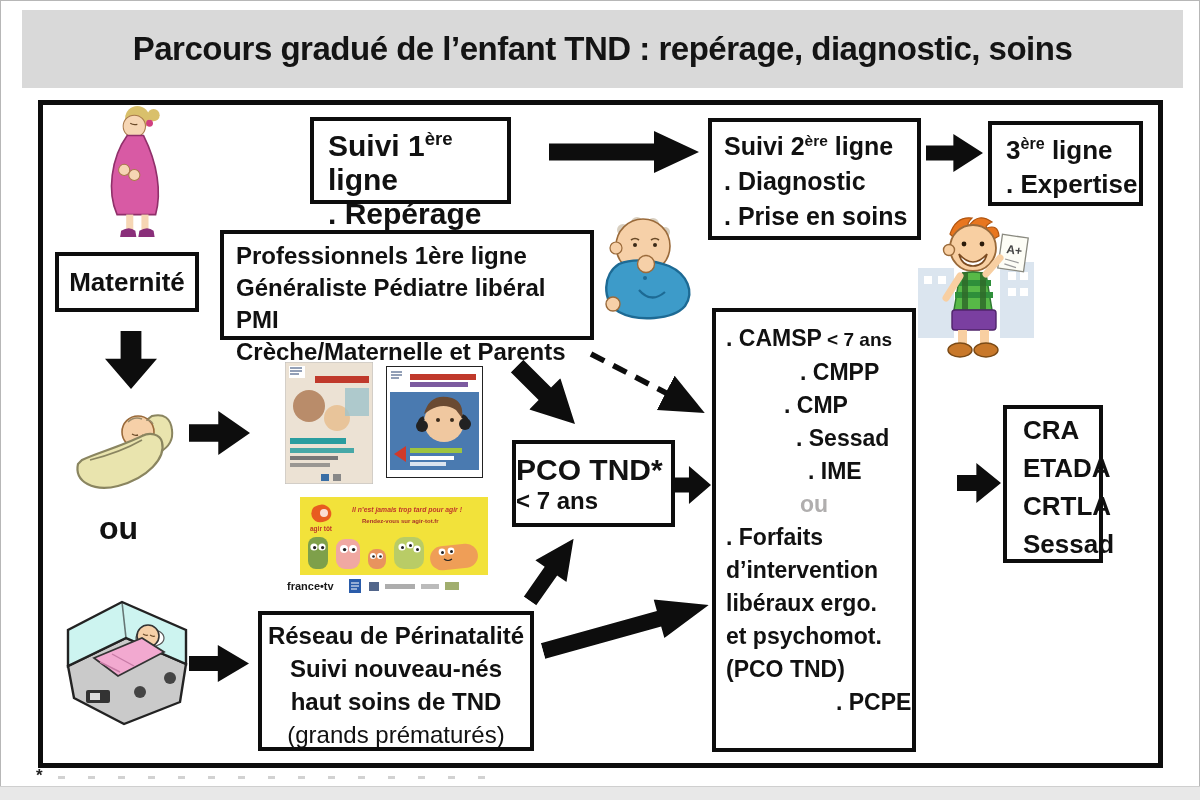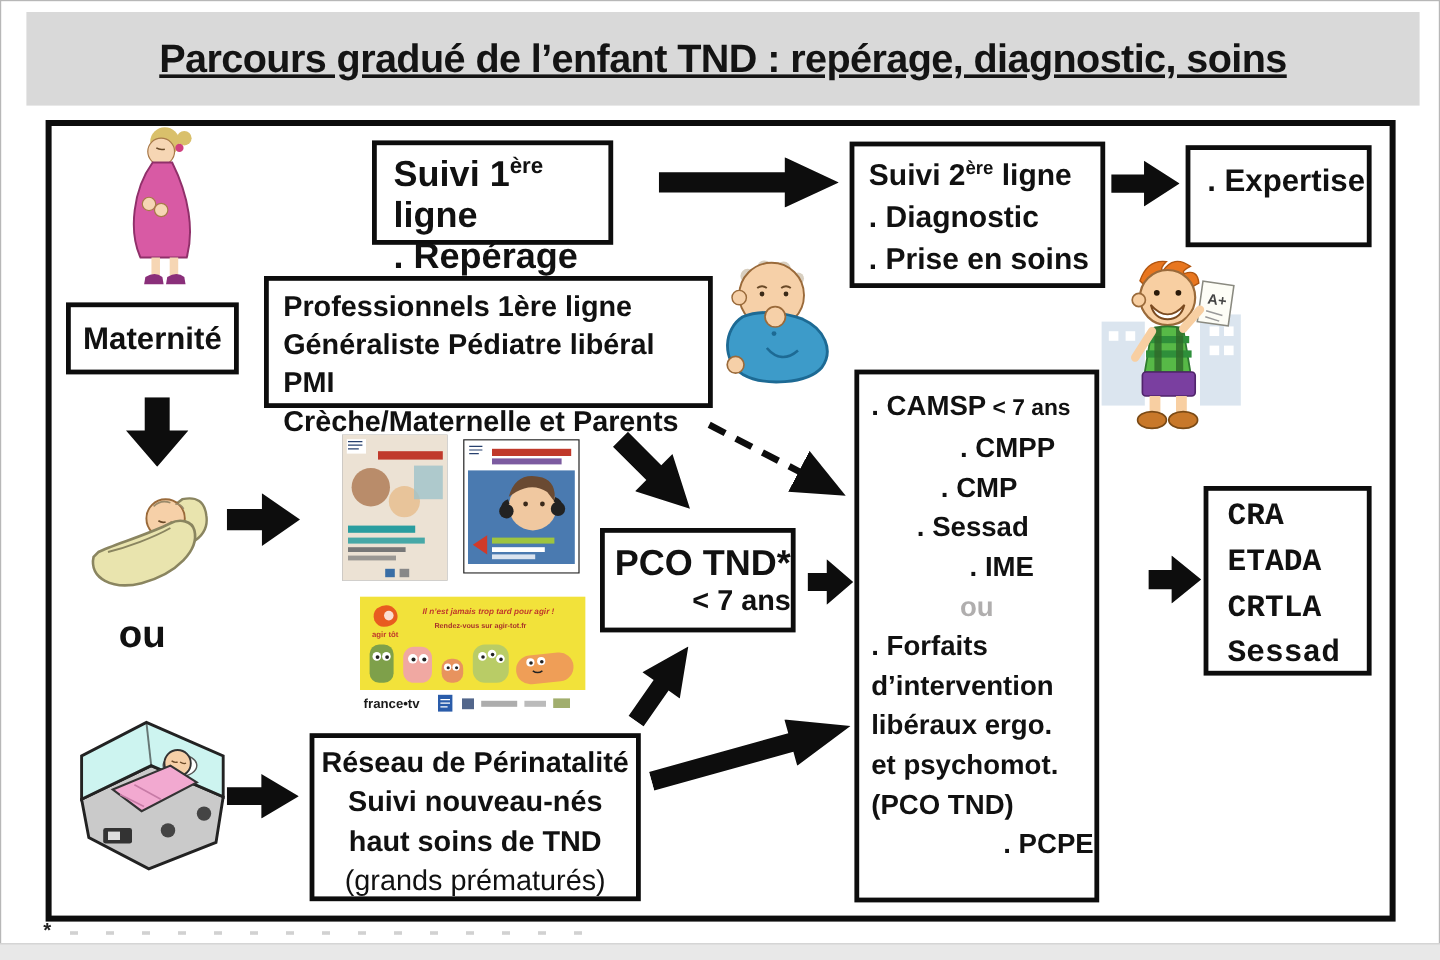--- a/index.html
+++ b/index.html
@@ -6,43 +6,43 @@
   body{
     width:1200px;height:800px;position:relative;background:#ffffff;
     font-family:"Liberation Sans", sans-serif;color:#111;overflow:hidden;
   }
   .page-frame{position:absolute;inset:0;border:1px solid #b7b7b7;pointer-events:none;}
   .bottom-strip{position:absolute;left:0;top:786px;width:1200px;height:14px;background:#e8e8e8;border-top:1px solid #cfcfcf;}
   .title-bar{
     position:absolute;left:22px;top:10px;width:1161px;height:78px;background:#d9d9d9;
     display:flex;align-items:center;justify-content:center;
   }
-  .title-bar h1{margin:0;font-size:33px;font-weight:700;color:#141414;letter-spacing:-.5px;text-decoration:underline;}
+  .title-bar h1{margin:0;font-size:33px;font-weight:700;color:#141414;letter-spacing:-.5px;}
   .main-frame{position:absolute;left:38px;top:100px;width:1125px;height:668px;border:5px solid #0d0d0d;background:#fff;box-sizing:border-box;}
   .box{position:absolute;border:4px solid #0d0d0d;background:#fff;box-sizing:border-box;font-weight:700;}
   .b-suivi1{left:310px;top:117px;width:201px;height:87px;padding:8px 0 0 14px;font-size:30px;line-height:34px;}
   .b-suivi2{left:708px;top:118px;width:213px;height:122px;padding:7px 0 0 12px;font-size:25px;line-height:35px;}
   .b-suivi3{left:988px;top:121px;width:155px;height:85px;padding:8px 0 0 14px;font-size:26px;line-height:34px;}
   .b-maternite{left:55px;top:252px;width:144px;height:60px;font-size:26px;display:flex;align-items:center;justify-content:center;}
   .b-prof{left:220px;top:230px;width:374px;height:110px;padding:6px 0 0 12px;font-size:24px;line-height:32px;}
-  .b-pco{left:500px;top:440px;width:163px;height:87px;text-align:right;padding-top:10px;}
+  .b-pco{left:512px;top:440px;width:163px;height:87px;text-align:left;padding-top:10px;}
   .b-pco .t{font-size:30px;line-height:32px;}
   .b-pco .s{font-size:24px;line-height:30px;}
   .b-struct{left:712px;top:308px;width:204px;height:444px;font-size:23px;line-height:33px;padding-top:10px;}
   .b-struct div{white-space:nowrap;}
   .b-struct .i0{padding-left:10px;}
   .b-struct .i1{padding-left:84px;}
   .b-struct .i2{padding-left:68px;}
-  .b-struct .i3{padding-left:48px;}
+  .b-struct .i3{padding-left:80px;}
   .b-struct .i4{padding-left:92px;}
   .b-struct .or{text-align:center;color:#b0aeae;}
   .b-struct .f{padding-left:10px;}
   .b-struct .pcpe{padding-left:120px;}
   .b-struct .small{font-size:19px;}
-  .b-cra{left:1003px;top:405px;width:140px;height:158px;font-size:26px;line-height:38px;padding:2px 0 0 16px;font-family:Liberation Mono, monospace;}
+  .b-cra{left:1003px;top:405px;width:100px;height:158px;font-size:26px;line-height:38px;padding:2px 0 0 16px;}
   .b-reseau{left:258px;top:611px;width:276px;height:140px;text-align:center;font-size:24px;line-height:33px;padding-top:4px;}
   .b-reseau .light{font-weight:400;}
   .ou-left{position:absolute;left:99px;top:510px;font-size:32px;font-weight:700;}
   sup{font-size:62%;vertical-align:super;line-height:0;}
   .arr{position:absolute;transform-origin:0 50%;}
   .arr svg{display:block;width:100%;height:100%;}
   .illu{position:absolute;}
   .illu svg{display:block;width:100%;height:100%;}
   .footnote-star{position:absolute;left:36px;top:766px;font-size:17px;font-weight:700;color:#222;}
   .footnote-faint{position:absolute;left:58px;top:776px;width:430px;height:3px;opacity:.45;
@@ -65,20 +65,21 @@
   <div>. Repérage</div>
 </div>
 
 <div class="box b-suivi2">
   <div><span>Suivi 2</span><sup>ère</sup><span> ligne</span></div>
   <div>. Diagnostic</div>
   <div>. Prise en soins</div>
 </div>
 
 <div class="box b-suivi3">
+  <div><span>3</span><sup>ère</sup><span> ligne</span></div>
   <div>. Expertise</div>
 </div>
 
 <div class="box b-maternite">
   <span>Maternité</span>
 </div>
 
 <div class="box b-prof">
   <div>Professionnels 1ère ligne</div>
   <div>Généraliste Pédiatre libéral PMI</div>
@@ -356,21 +357,21 @@
       <circle cx="117.5" cy="52.5" r="1.5" fill="#222"></circle>
     <rect x="130" y="48" width="48" height="24" rx="12" fill="#ef9e57" transform="rotate(-6 154 60)"></rect>
     <circle cx="142" cy="55" r="3.4" fill="#fff"></circle>
       <circle cx="151" cy="54" r="3.4" fill="#fff"></circle>
     <circle cx="142.5" cy="55.5" r="1.5" fill="#222"></circle>
       <circle cx="151.5" cy="54.5" r="1.5" fill="#222"></circle>
     <path d="M144,62 q4,3 8,0" stroke="#222" stroke-width="1.2" fill="none"></path>
   </svg>
 </div>
 
-<div class="illu" style="left:303px;top:576px;width:175px;height:20px">
+<div class="illu" style="left:287px;top:576px;width:175px;height:20px">
   <svg viewBox="0 0 175 20">
     <text x="0" y="14" font-size="11" font-weight="bold" fill="#1a1a1a">france•tv</text>
     <rect x="62" y="3" width="12" height="14" fill="#2a5caa"></rect>
       <path d="M64,7 h8 M64,10 h8 M64,13 h6" stroke="#fff" stroke-width="1"></path>
     <rect x="82" y="6" width="10" height="9" fill="#27406e" opacity=".8"></rect>
     <rect x="98" y="8" width="30" height="5" fill="#999" opacity=".8"></rect>
     <rect x="134" y="8" width="18" height="5" fill="#aaa" opacity=".8"></rect>
     <rect x="158" y="6" width="14" height="8" fill="#8a9a4a" opacity=".8"></rect>
   </svg>
 </div>

